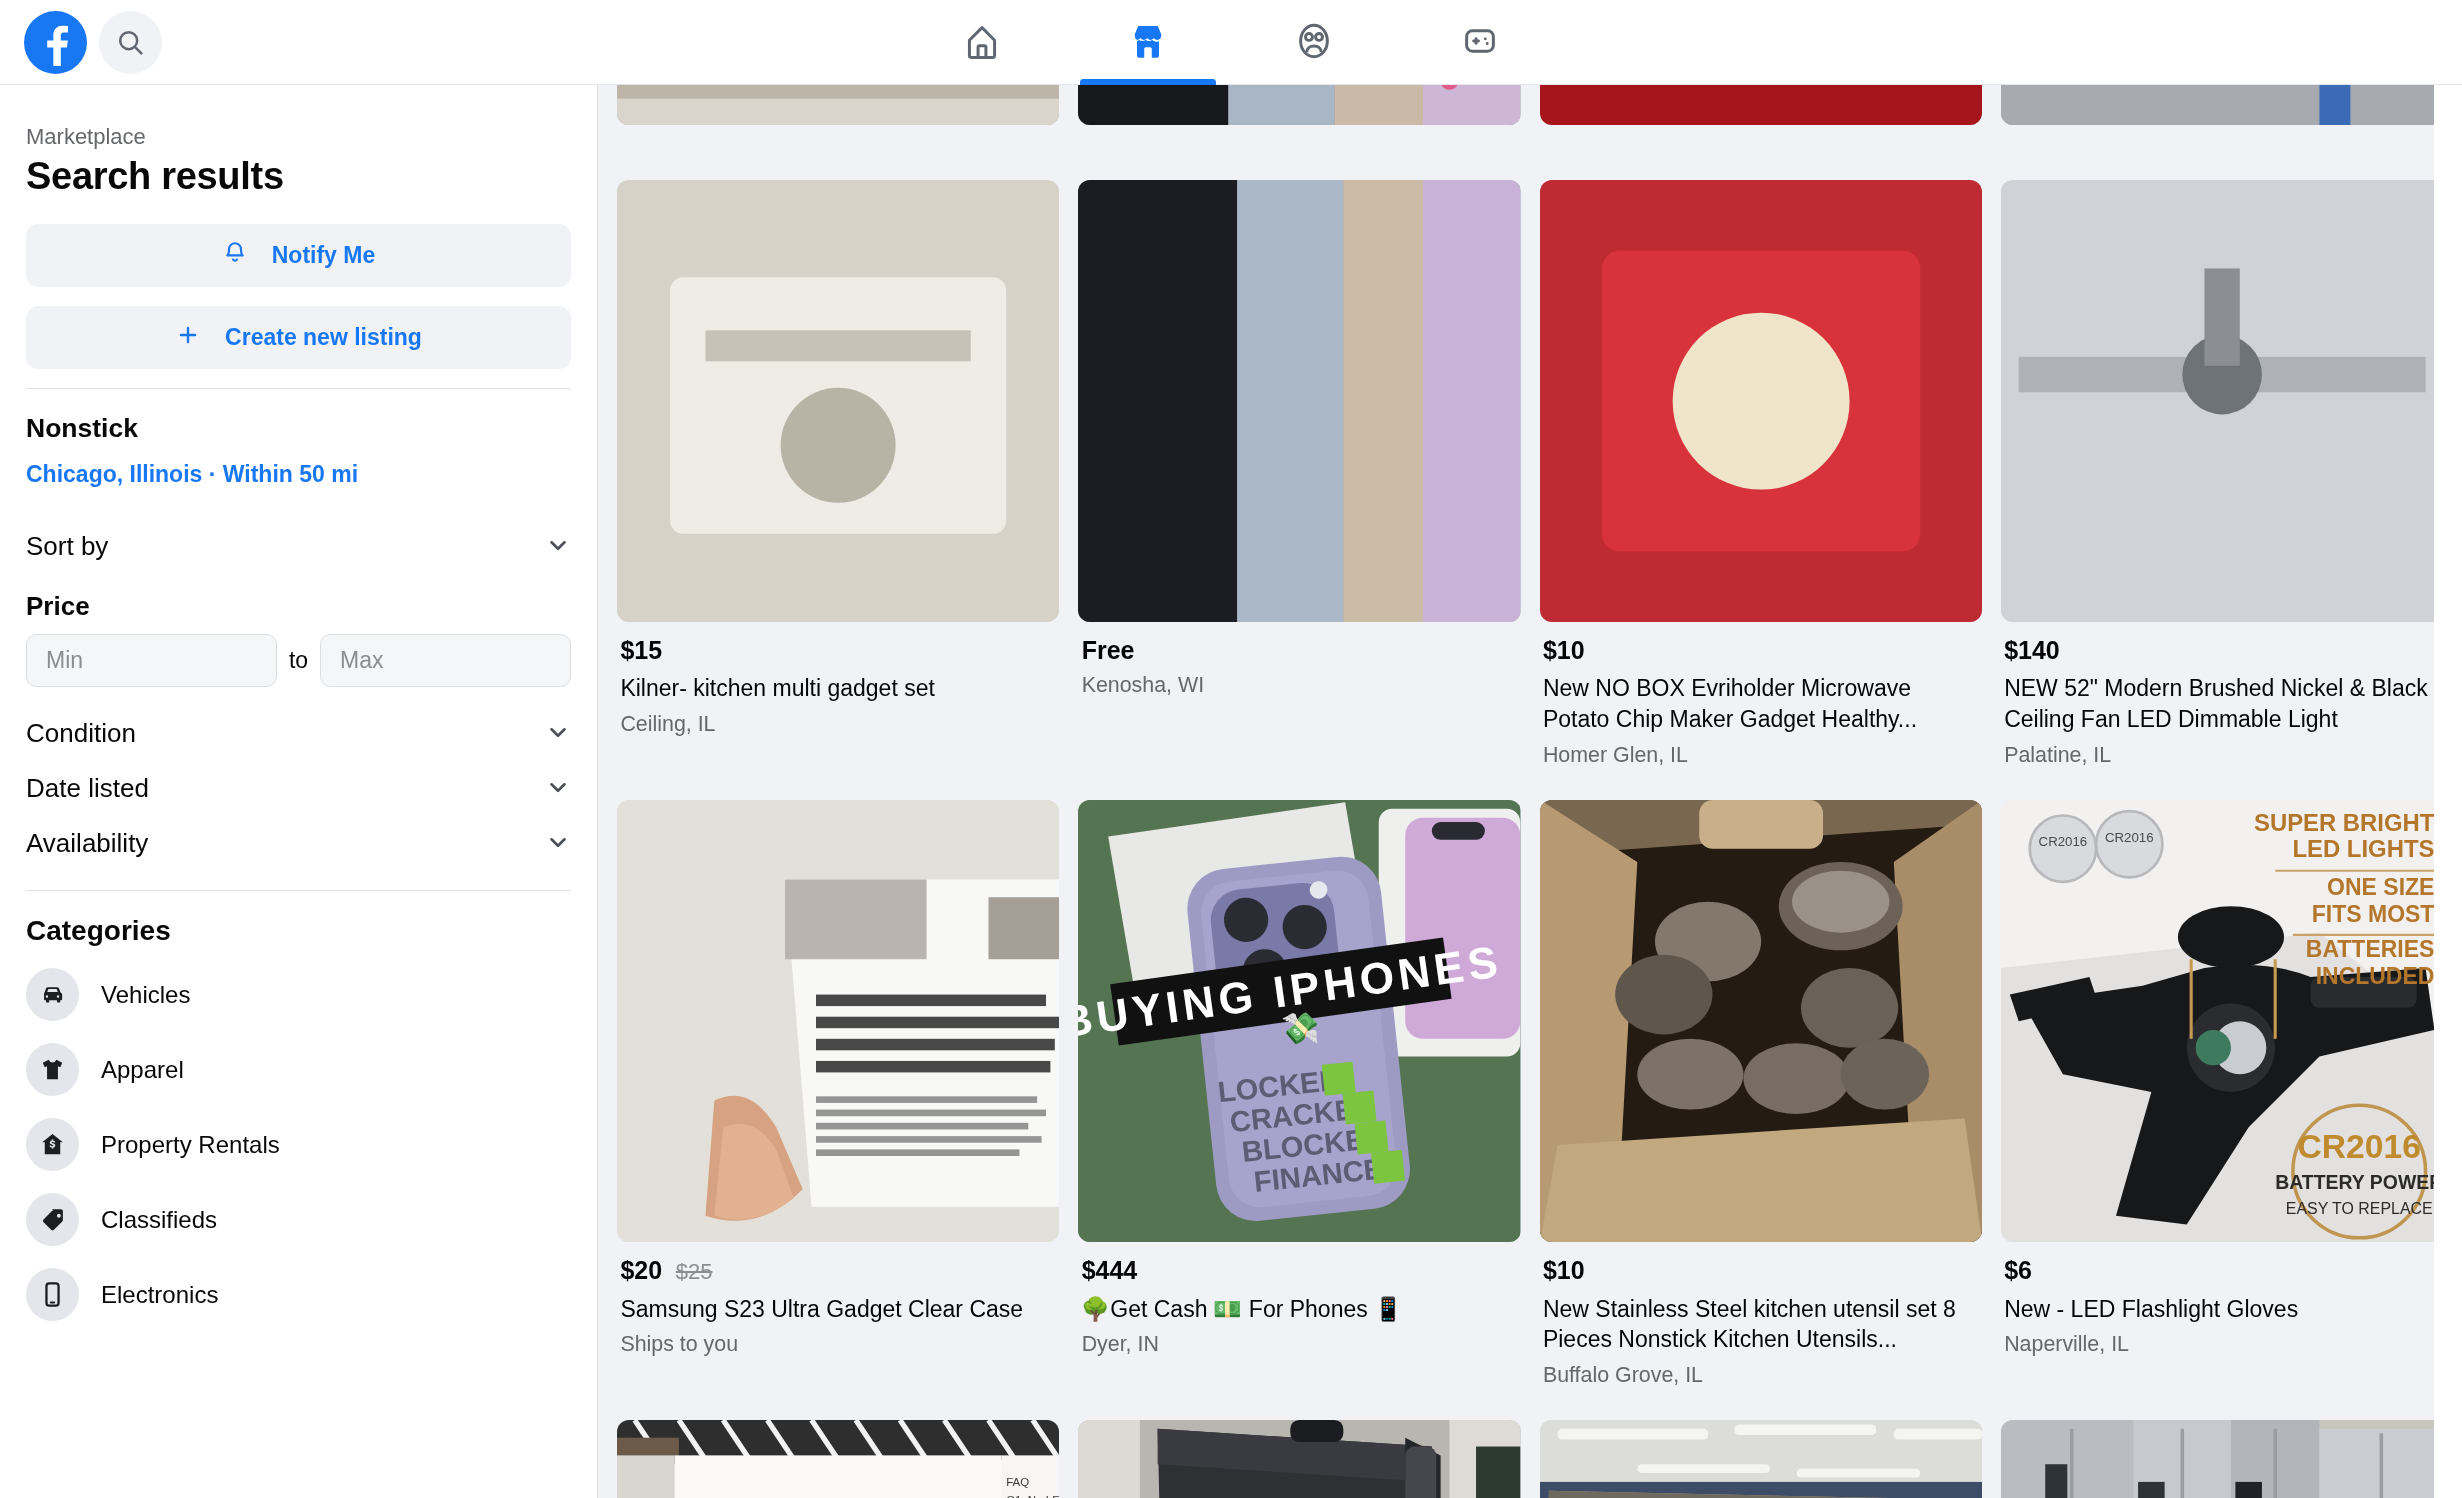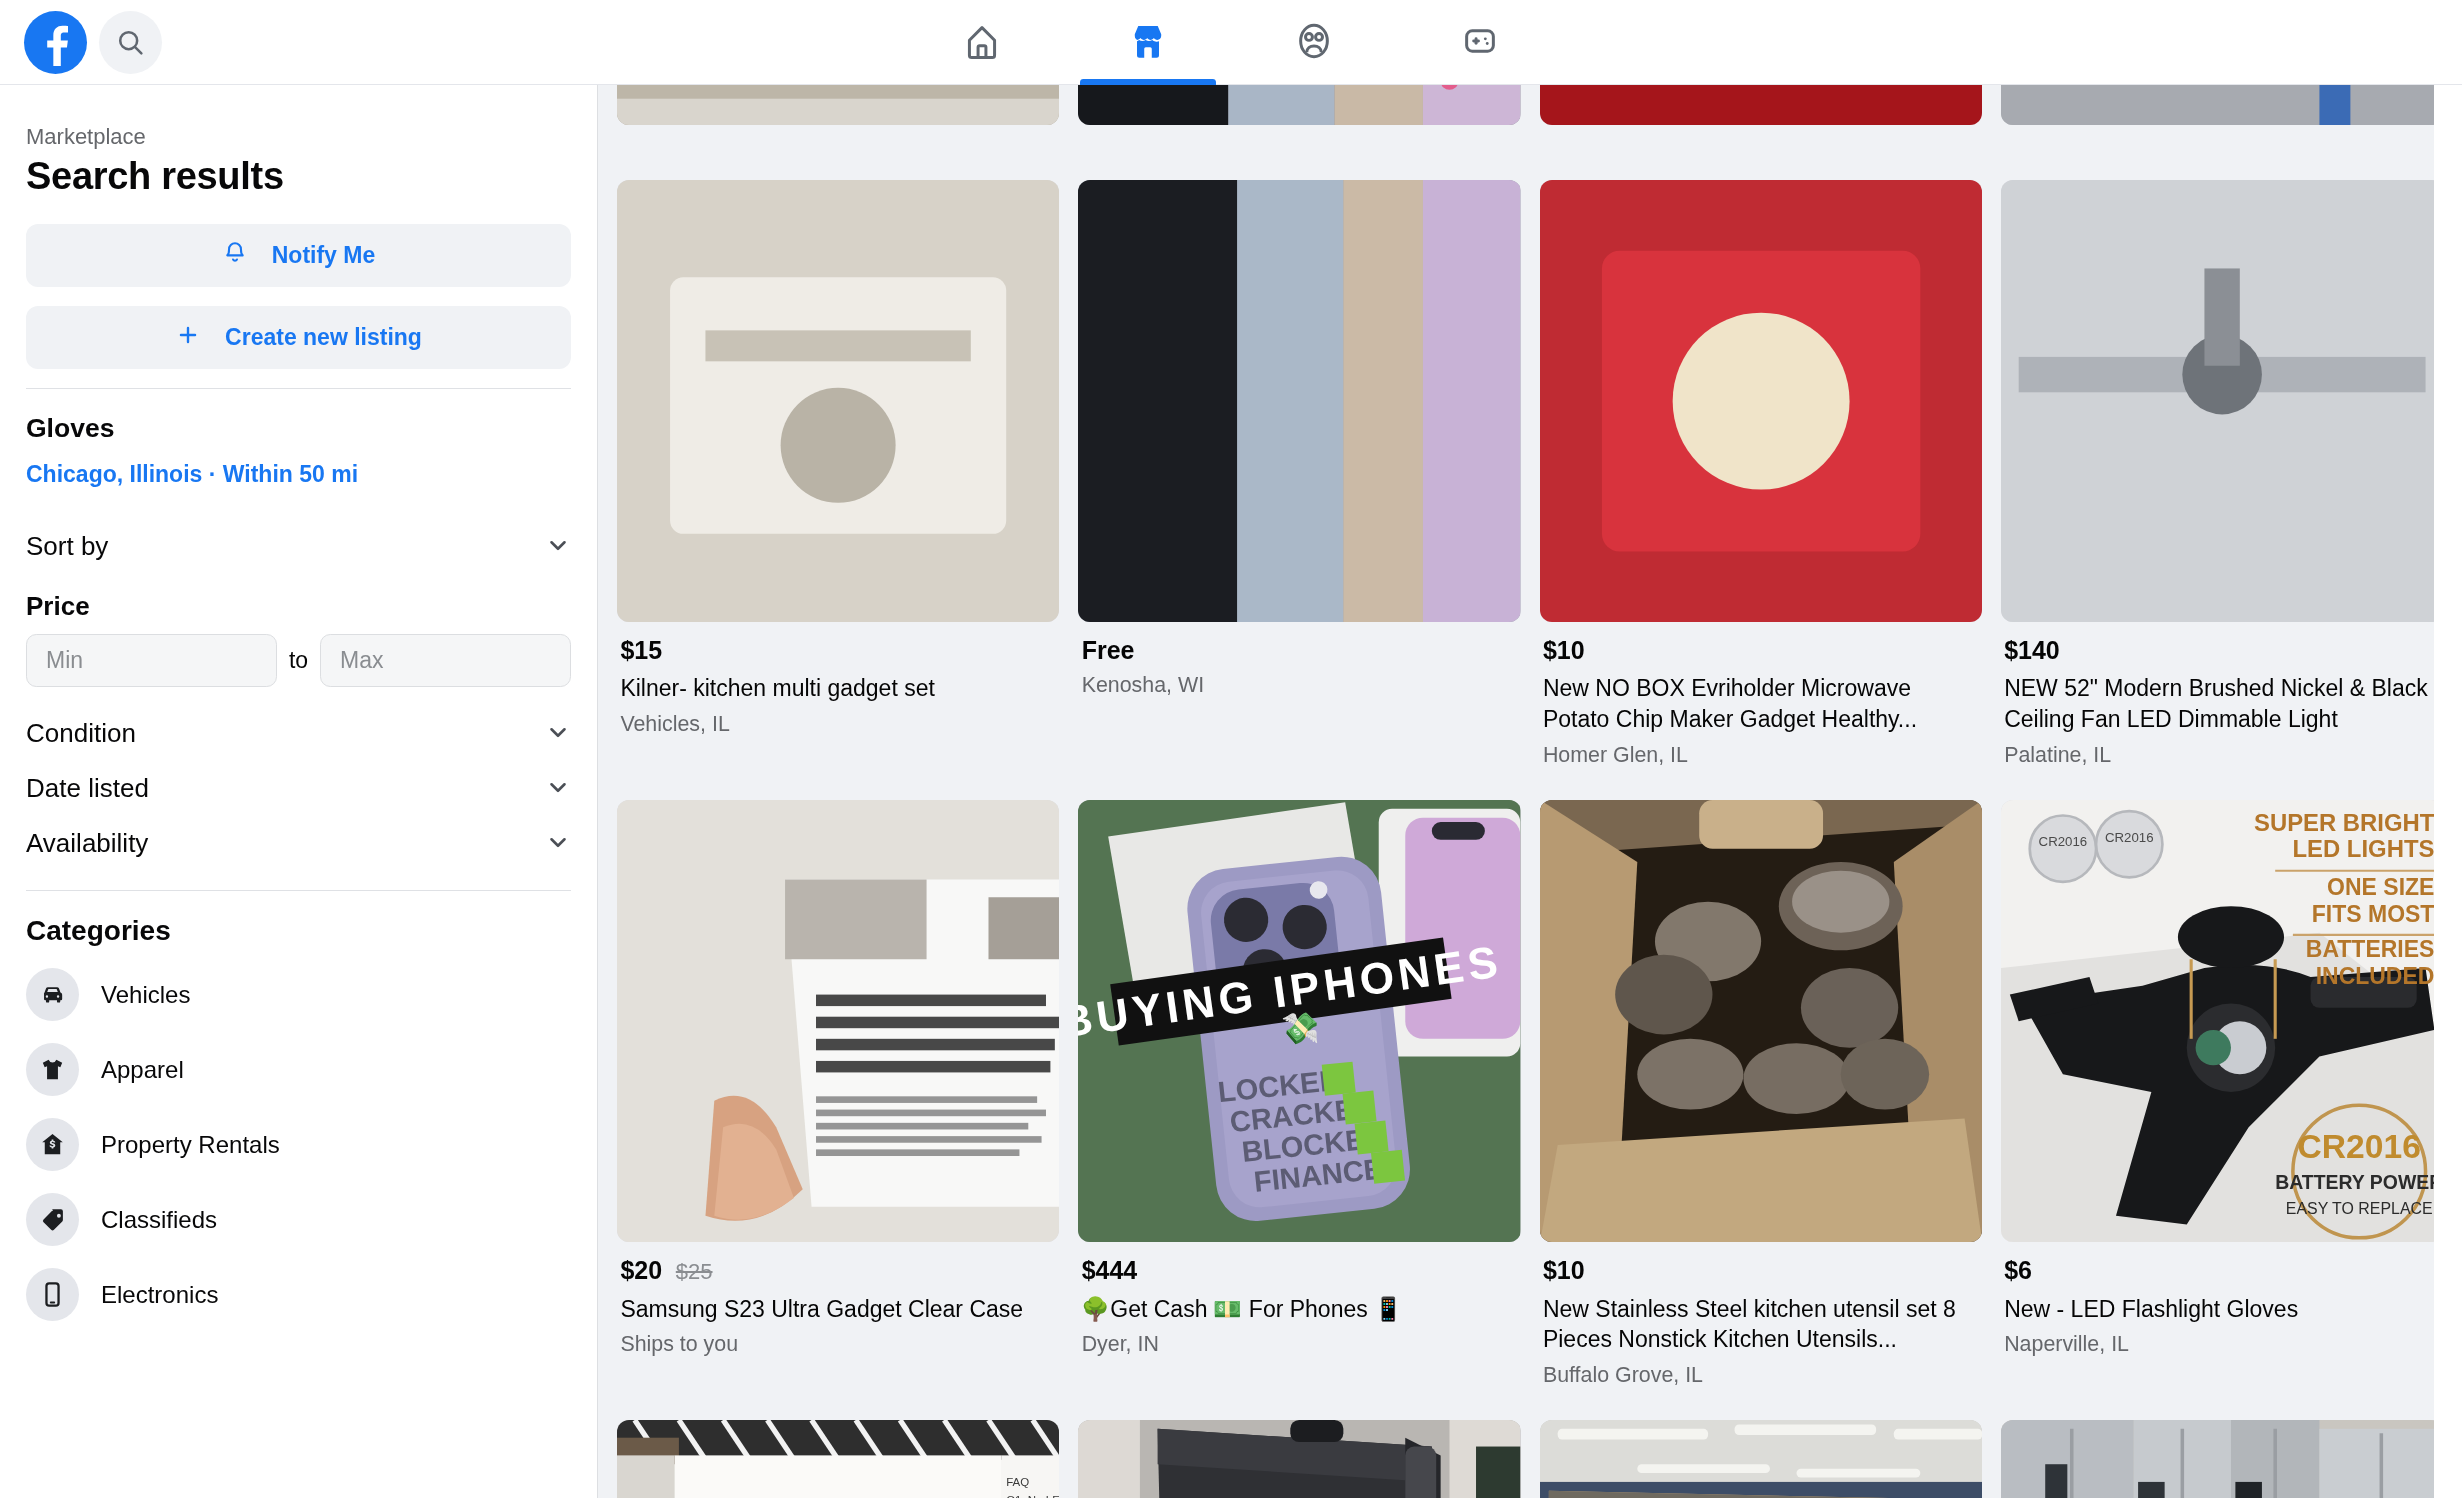--- a/index.html
+++ b/index.html
@@ -222,21 +222,21 @@
       <svg width="26" height="26" viewBox="0 0 24 24" stroke="#1877f2" stroke-width="2.2" stroke-linecap="round">
         <line x1="12" y1="5.5" x2="12" y2="18.5"></line>
           <line x1="5.5" y1="12" x2="18.5" y2="12"></line>
       </svg>
     </span>
     <span>Create new listing</span>
   </div>
 
   <div class="divider"></div>
 
-  <div class="section-title">Gloves</div>
+  <div class="section-title">Nonstick</div>
   <div class="location-link">Chicago, Illinois · Within 50 mi</div>
 
   <div class="filter-row">
     <span class="label">Sort by</span>
     <span>
       <svg width="26" height="26" viewBox="0 0 24 24" fill="none" stroke="#4b4f56" stroke-width="2.4" stroke-linecap="round" stroke-linejoin="round">
           <polyline points="6 9.5 12 15.5 18 9.5"></polyline>
         </svg>
     </span>
   </div>
@@ -399,21 +399,21 @@
           <rect x="12" y="22" width="76" height="58" rx="3" fill="#efece6"></rect>
           <rect x="20" y="34" width="60" height="7" fill="#c8c2b6"></rect>
           <circle cx="50" cy="60" r="13" fill="#b9b3a6"></circle>
         </svg>
       </div>
       <div class="card-body">
         <div class="price-line">
           <span class="price">$15</span>
         </div>
         <div class="card-title">Kilner- kitchen multi gadget set</div>
-        <div class="card-loc">Vehicles, IL</div>
+        <div class="card-loc">Ceiling, IL</div>
       </div>
     </div>
 
     <div class="card">
       <div class="thumb">
         <svg viewBox="0 0 100 100" preserveAspectRatio="none">
           <rect width="100" height="100" fill="#9aa3ae"></rect>
           <rect x="0" y="0" width="36" height="100" fill="#1b1d22"></rect>
           <rect x="36" y="0" width="24" height="100" fill="#aab8c8"></rect>
           <rect x="60" y="0" width="18" height="100" fill="#cbbaa6"></rect>

